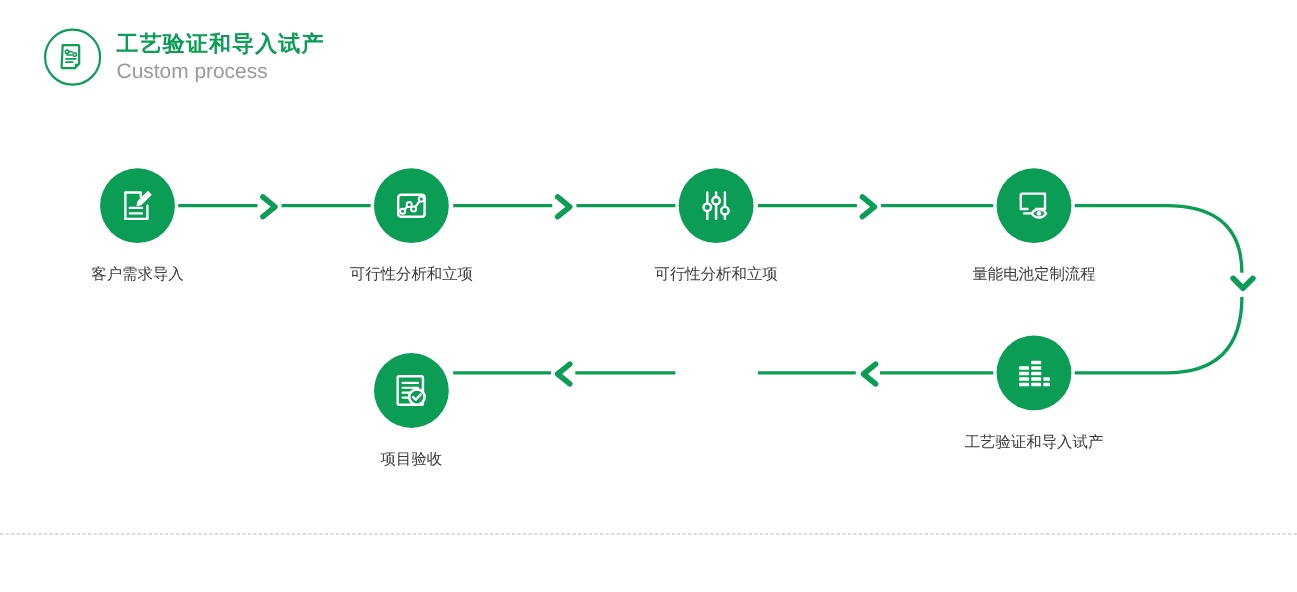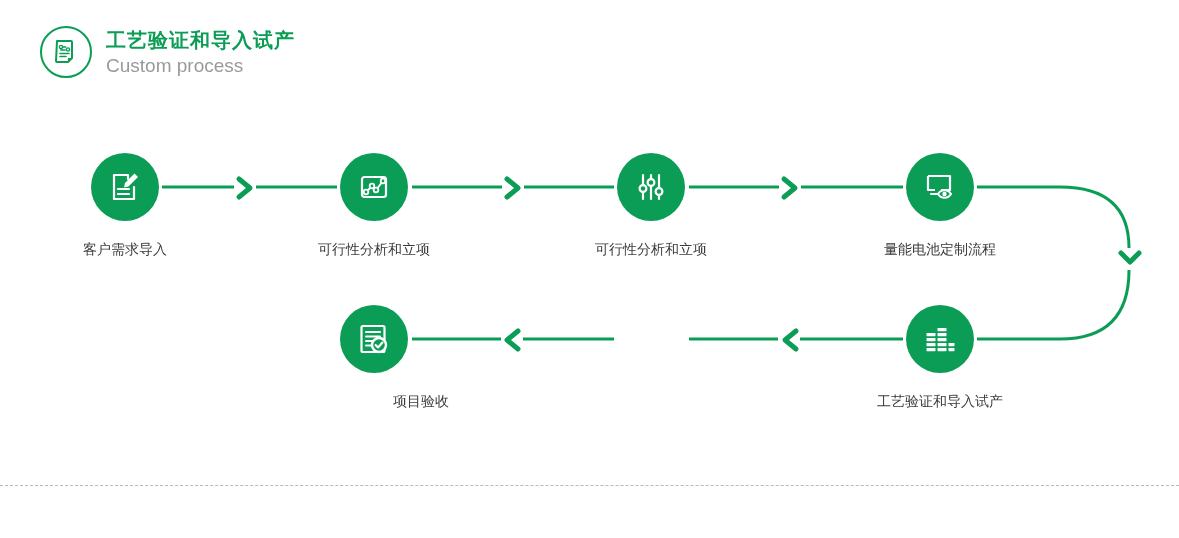--- a/index.html
+++ b/index.html
@@ -231,21 +231,21 @@
           <rect x="3.5" y="26" width="9" height="3.2" rx="0.6"></rect>
           <rect x="14.5" y="26" width="9" height="3.2" rx="0.6"></rect>
           <rect x="25.5" y="26" width="6" height="3.2" rx="0.6"></rect>
         </g>
       </svg>
     </div>
     <div class="node-label">工艺验证和导入试产</div>
   </div>
 
 
-  <div class="node" style="left:374px; top:305px;text-align:right;">
+  <div class="node" style="left:374px; top:321px;">
     <div class="node-circle">
       <svg width="34" height="34" viewBox="0 0 34 34" aria-hidden="true">
         <path d="M6 4 h20 a1.5 1.5 0 0 1 1.5 1.5 v23 a1.5 1.5 0 0 1 -1.5 1.5 h-20 a1.5 1.5 0 0 1 -1.5 -1.5 v-23 a1.5 1.5 0 0 1 1.5 -1.5 z" fill="none" stroke="#ffffff" stroke-width="2.2"></path>
         <g stroke="#ffffff" stroke-width="2" stroke-linecap="round">
           <line x1="9" y1="10" x2="23" y2="10"></line>
           <line x1="9" y1="14.5" x2="23" y2="14.5"></line>
           <line x1="9" y1="19" x2="16" y2="19"></line>
           <line x1="9" y1="23.5" x2="14" y2="23.5"></line>
         </g>
         <circle cx="22" cy="23" r="7" fill="#0b9d55" stroke="#ffffff" stroke-width="2.4"></circle>

